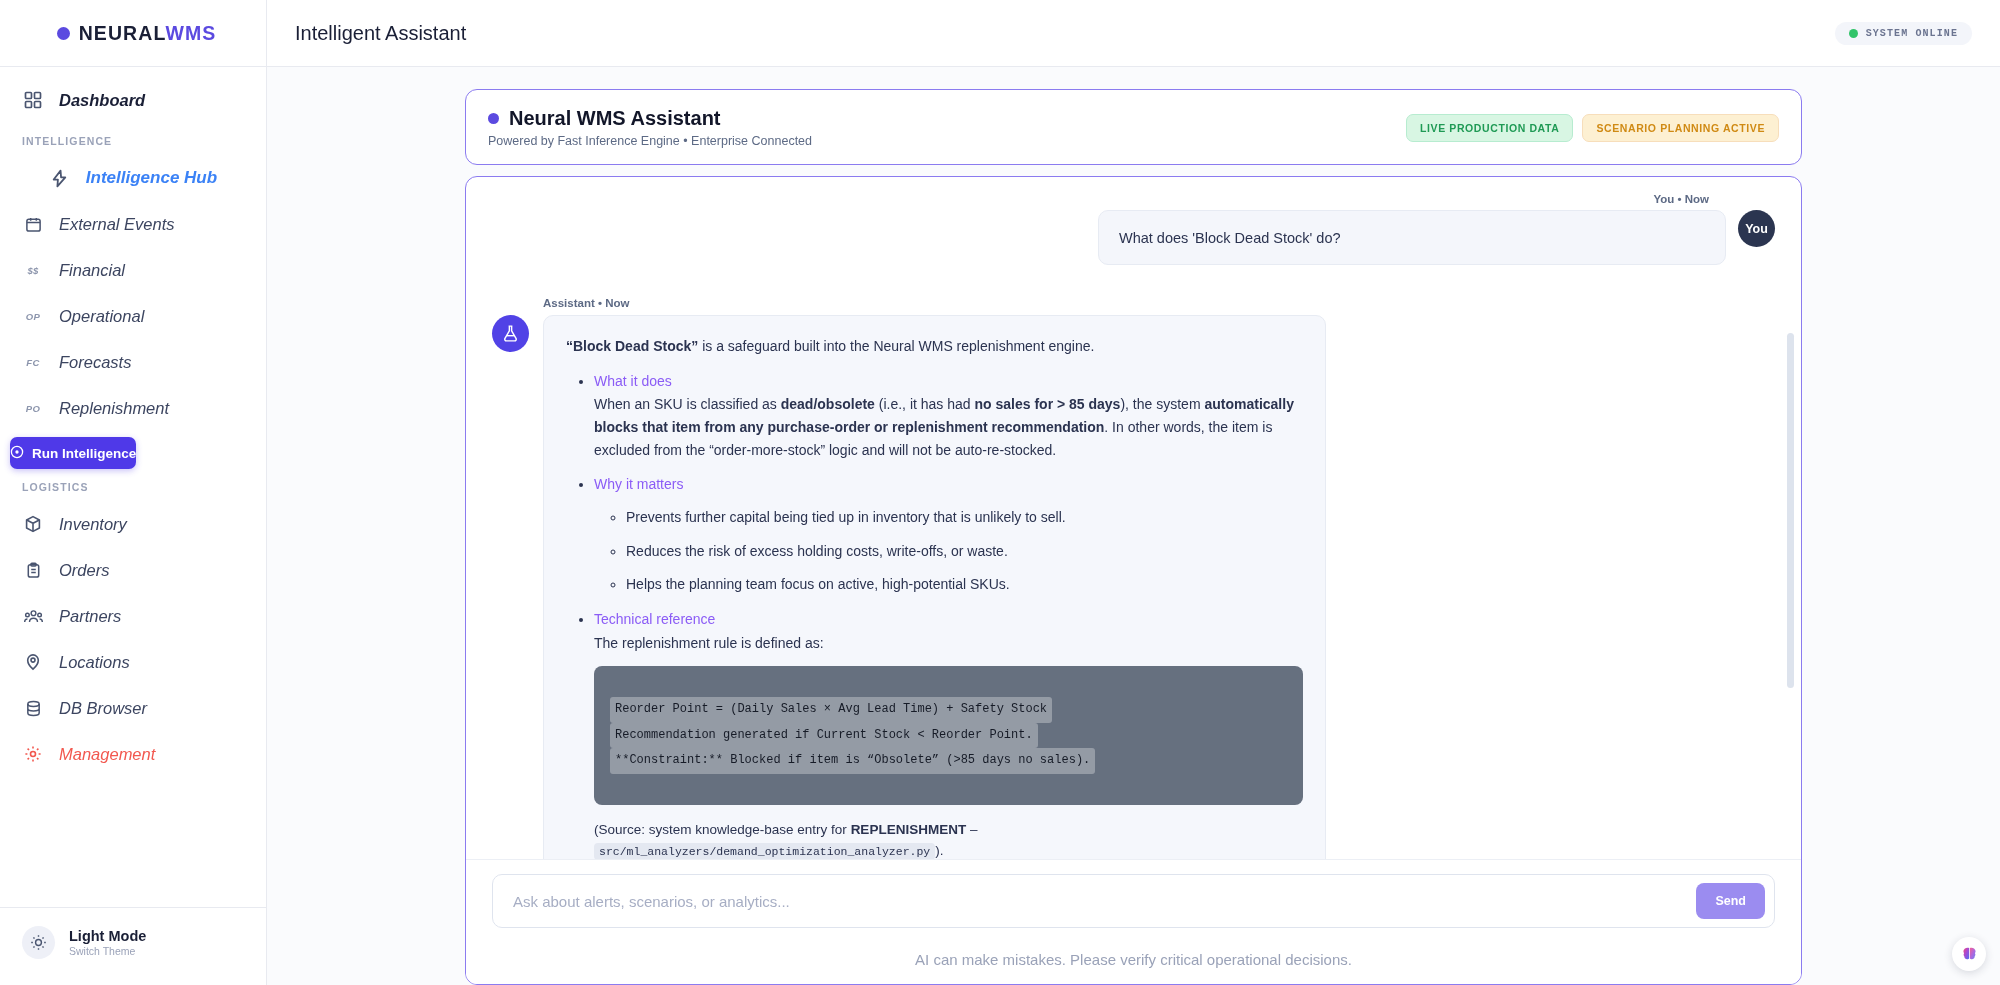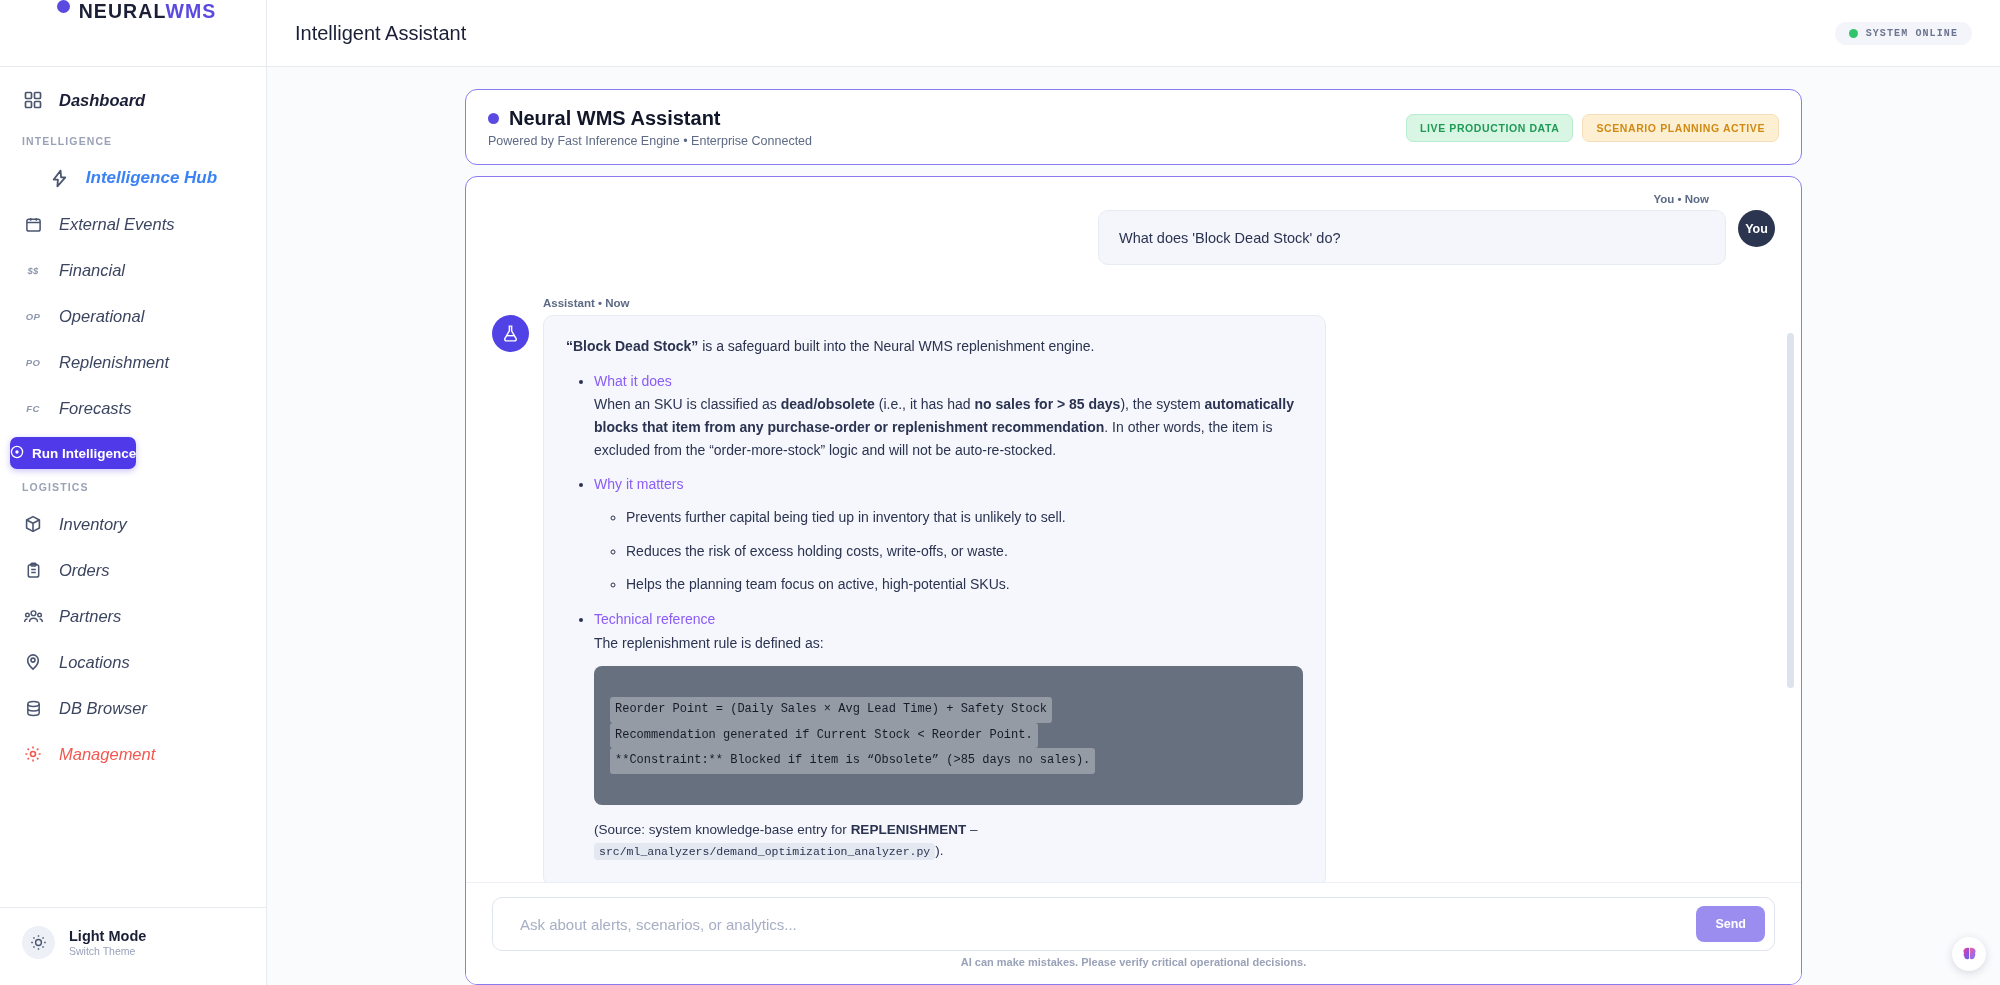--- a/index.html
+++ b/index.html
@@ -14,21 +14,21 @@
   
   .sidebar {
     width: 267px; height: 985px;
     background: #ffffff;
     border-right: 1px solid #e8eaf0;
     display: flex; flex-direction: column;
     flex: 0 0 267px;
   }
   .brand {
     height: 67px; flex: 0 0 67px;
-    display: flex; align-items: flex-start; justify-content: center;
+    display: flex; align-items: center; justify-content: center;
     border-bottom: 1px solid #e8eaf0;
     gap: 9px;
     padding-left: 7px;
   }
   .brand-dot { width: 13px; height: 13px; border-radius: 50%; background: #5b4ae0; display:block; }
   .brand-name { font-size: 19.5px; font-weight: 700; letter-spacing: 1.1px; color: #1a1f36; }
   .brand-name .wms { color: #5b4ae0; }
 
   .nav { flex: 1 1 auto; padding: 10px 0 0 0; overflow: hidden; }
   .nav-section {
@@ -178,31 +178,31 @@
   .scroll-track { position: absolute; right: 7px; top: 14px; bottom: 6px; width: 7px; }
   .scroll-thumb {
     position: absolute; right: 0; top: 142px; width: 7px; height: 355px;
     background: #dde3ed; border-radius: 6px;
   }
 
   .composer { flex: 0 0 auto; padding: 14px 26px 16px 26px; border-top: 1px solid #eceff5; background:#fff; }
   .composer-row { display: flex; align-items: center; gap: 0; position: relative; }
   .composer-input {
     width: 100%; height: 54px; border: 1px solid #dfe4ee; border-radius: 10px;
-    padding: 0 90px 0 27px; font-size: 15px; color: #2b3350;
+    padding: 0 90px 0 20px; font-size: 15px; color: #2b3350;
     font-family: "Liberation Sans", sans-serif; outline: none; background: #fff;
   }
   .composer-input::placeholder { color: #a7aec4; }
   .send-btn {
     position: absolute; right: 10px; top: 9px;
     height: 36px; padding: 0 19px; border: none; border-radius: 8px;
     background: #9b8cf0; color: #fff; font-size: 12.5px; font-weight: 600;
     cursor: pointer; font-family: "Liberation Sans", sans-serif;
   }
-  .disclaimer { text-align: center; font-size: 11px; color: #9aa2b8; margin-top: 5px; font-weight: bold; }
+  .disclaimer { text-align: center; font-size: 15px; color: #9aa2b8; margin-top: 23px; }
 
   .fab {
     position: absolute; right: 14px; bottom: 14px;
     width: 34px; height: 34px; border-radius: 50%;
     background: #ffffff; box-shadow: 0 2px 9px rgba(30,35,60,.16);
     display: flex; align-items: center; justify-content: center; cursor: pointer;
   }
 </style>
 </head>
 <body>
@@ -253,27 +253,27 @@
         <span class="tico">$$</span>
         <span>Financial</span>
       </div>
 
       <div class="nav-item">
         <span class="tico">OP</span>
         <span>Operational</span>
       </div>
 
       <div class="nav-item">
+        <span class="tico">FC</span>
+        <span>Forecasts</span>
+      </div>
+
+      <div class="nav-item">
         <span class="tico">PO</span>
         <span>Replenishment</span>
-      </div>
-
-      <div class="nav-item">
-        <span class="tico">FC</span>
-        <span>Forecasts</span>
       </div>
 
       <button class="run-btn">
         <span>
           <svg width="14" height="14" viewBox="0 0 16 16" fill="none" stroke="currentColor" stroke-width="1.5">
               <circle cx="8" cy="8" r="6.4"></circle>
               <circle cx="8" cy="8" r="1.9" fill="currentColor" stroke="none"></circle>
             </svg>
         </span>
         <span>Run Intelligence</span>

